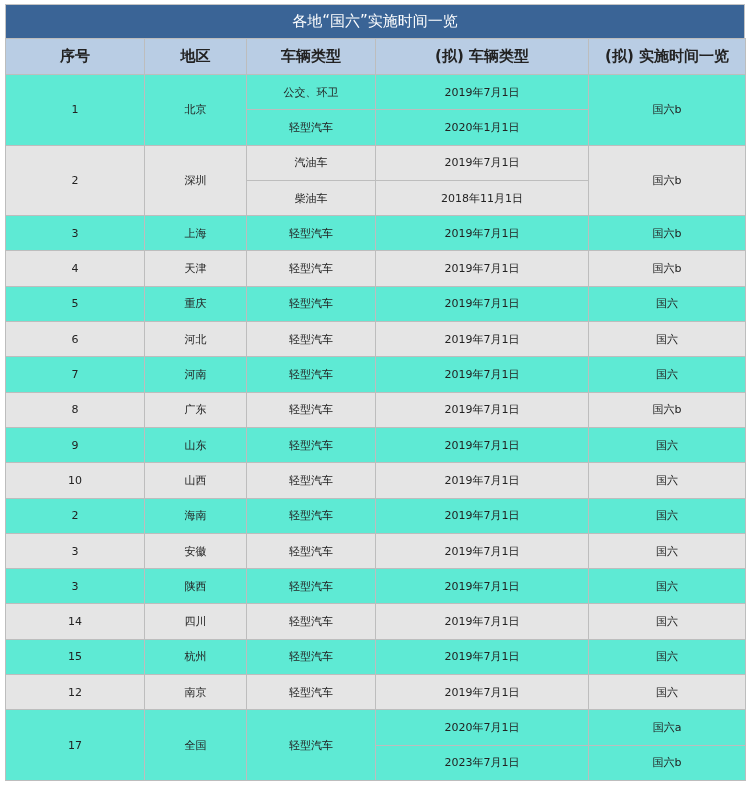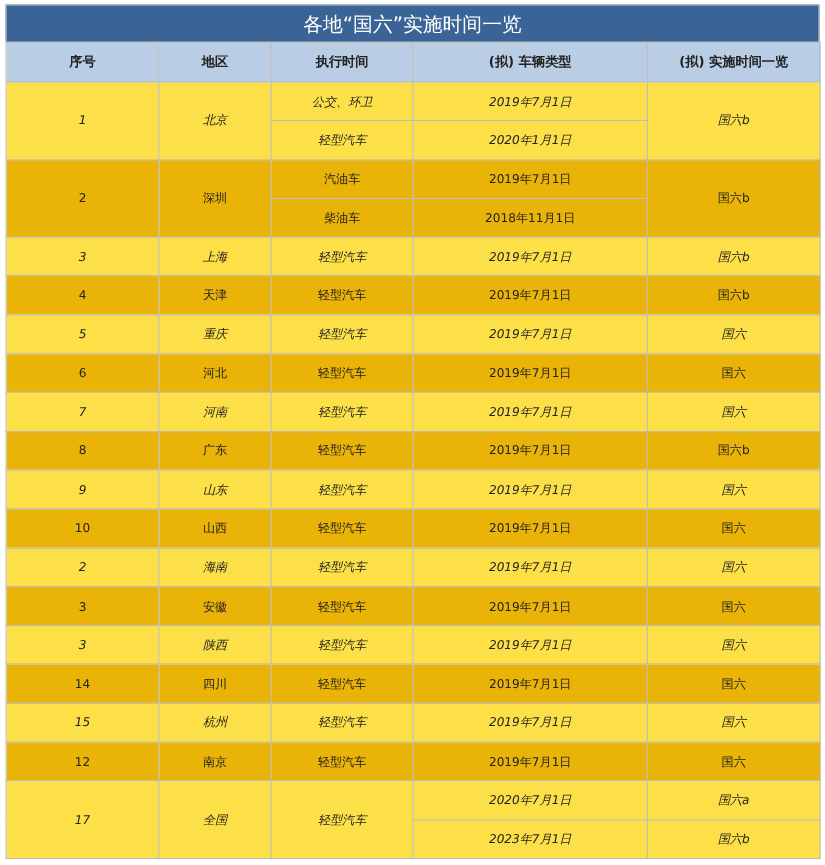--- a/index.html
+++ b/index.html
@@ -1,45 +1,45 @@
 <!DOCTYPE html>
 <html><head>
   <meta charset="utf-8">
   <style>
     html, body { margin: 0; padding: 0; background: #ffffff; }
     body { width: 750px; height: 786px; position: relative; overflow: hidden;
       font-family: "DejaVu Sans", "Liberation Sans", sans-serif; color: #222; }
     .wrap { position: absolute; left: 5px; top: 4px; width: 740px; }
-    .title { height: 34px; background: #3a6496; color: #ffffff; font-size: 18px;
+    .title { height: 34px; background: #3a6496; color: #ffffff; font-size: 15px;
       display: flex; align-items: center; justify-content: center; border: 1px solid #c4c4c4; border-bottom: none; box-sizing: border-box; }
     table { border-collapse: collapse; width: 740px; table-layout: fixed; }
     th, td { border: 1px solid #bdbdbd; text-align: center; vertical-align: middle; font-size: 11px; padding: 0; }
-    th { background: #b9cde4; height: 35px; font-weight: bold; font-size: 12px; color: #222; }
+    th { background: #b9cde4; height: 35px; font-weight: bold; font-size: 15px; color: #222; }
     td { height: 34.3px; }
-    tr.alt td { background: #eab308; }
-    tr.plain td { background: #fde047; font-style: italic; }
+    tr.alt td { background: #e5e5e5; }
+    tr.plain td { background: #5eead4; }
   </style>
 </head>
 <body>
 
 <div class="wrap">
   <div class="title">各地“国六”实施时间一览</div>
   <table>
     <colgroup>
       <col style="width:139px">
         <col style="width:102px">
         <col style="width:129px">
         <col style="width:213px">
         <col style="width:157px">
     </colgroup>
     <thead>
       <tr>
         <th>序号</th>
         <th>地区</th>
-        <th>执行时间</th>
+        <th>车辆类型</th>
         <th>(拟) 车辆类型</th>
         <th>(拟) 实施时间一览</th>
       </tr>
     </thead>
     <tbody>
 
       <tr class="plain">
         <td rowspan="2">1</td>
         <td rowspan="2">北京</td>
         <td>公交、环卫</td>

